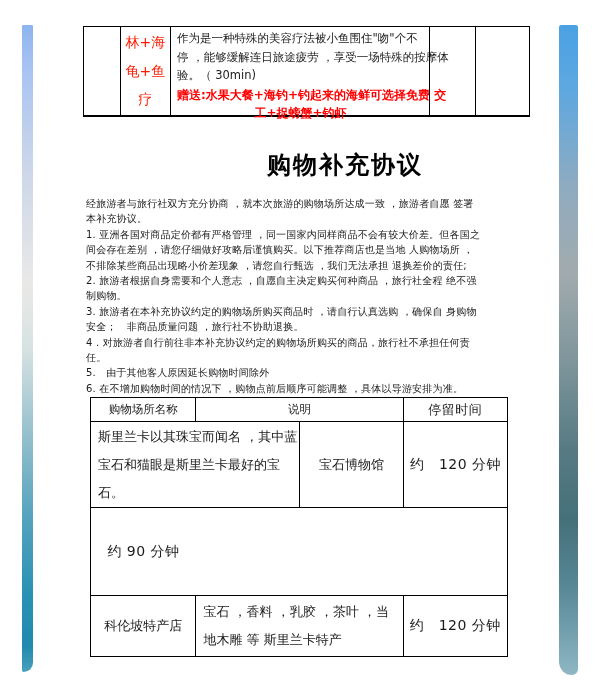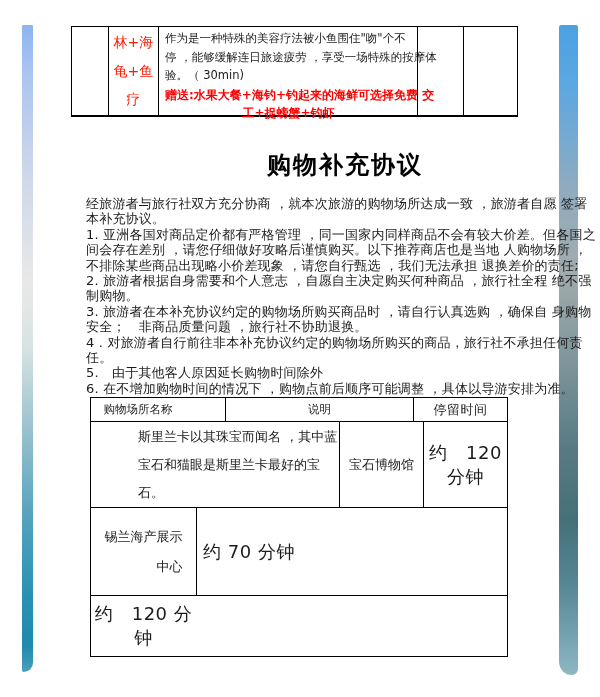--- a/index.html
+++ b/index.html
@@ -14,55 +14,55 @@
     border-radius:2px 2px 16px 3px;
     background:linear-gradient(180deg,#8db4ef 0%,#a9c4f1 7%,#ccd6e9 22%,#e9e9e7 40%,#d7e2e2 50%,#9cc3cf 62%,#55a3bd 76%,#2a91b4 88%,#1f8aae 96%,#4aa0bc 100%);
   }
   #right-bar{
     position:absolute;left:559px;top:25px;width:19px;height:650px;
     border-radius:3px 3px 8px 18px;
     background:linear-gradient(180deg,#4aa1e3 0%,#5ea8e0 10%,#8fabc0 25%,#a2abae 38%,#7d959b 52%,#587b83 65%,#45707a 76%,#568694 86%,#76a2b0 94%,#8fb7c4 100%);
   }
   
   #top-table{
-    position:absolute;left:71px;top:26px;width:447px;height:91px;
+    position:absolute;left:83px;top:26px;width:447px;height:91px;
     display:flex;border:1px solid #000;box-sizing:border-box;border-bottom-width:2px;
   }
   #top-table .cell{box-sizing:border-box;border-left:1px solid #000;height:100%;}
   #top-table .cell:first-child{border-left:none;}
   .c-blank1{width:36px;}
   .c-activity{width:51px;text-align:center;color:#ff1a00;font-size:14px;line-height:28.5px;padding-top:1px;font-weight:500;}
   .c-desc{width:259px;padding:2px 5px 0 6px;}
   .c-blank2{width:46px;}
   .c-blank3{width:55px;}
   .desc-black{font-size:11.5px;line-height:18.5px;color:#1b1b1b;}
   .desc-bonus{margin-top:1px;color:#ff0000;font-weight:bold;font-size:12px;line-height:18px;text-align:center;}
   
   #page-title{
     position:absolute;left:0;top:149px;width:600px;text-align:center;
     font-family:"DejaVu Serif","Liberation Serif",serif;
     font-size:24px;font-weight:bold;letter-spacing:2px;color:#000;padding-left:45px;
   }
   
   #agreement{
     position:absolute;left:86px;top:196px;width:440px;
-    font-size:13px;line-height:15.4px;letter-spacing:0.2px;color:#1b1b1b;
+    font-size:10px;line-height:15.4px;letter-spacing:0.2px;color:#1b1b1b;
   }
   
   #shop-table{
     position:absolute;left:90px;top:397px;width:418px;
     border:1px solid #000;box-sizing:border-box;font-size:13px;
   }
   .t-row{display:flex;border-top:1px solid #000;}
   .t-row:first-child{border-top:none;}
   .t-cell{box-sizing:border-box;border-left:1px solid #000;display:flex;align-items:center;}
   .t-cell:first-child{border-left:none;}
-  .col-name{width:105px;justify-content:center;text-align:right;line-height:30px;}
-  .col-desc{width:208px;padding:0 7px;line-height:28px;margin-left:40px;}
-  .col-time{width:105px;justify-content:center;text-align:center;font-size:18px;letter-spacing:0.5px;}
+  .col-name{width:105px;justify-content:center;text-align:left;line-height:30px;}
+  .col-desc{width:208px;padding:0 7px;line-height:28px;}
+  .col-time{width:105px;justify-content:center;text-align:center;font-size:14px;letter-spacing:0.5px;}
   .row-head{height:23px;font-size:11.5px;}
   .row-head .t-cell{justify-content:center;line-height:normal;}
   .row-1{height:85px;}
   .row-2{height:87px;}
   .row-3{height:60px;}
 </style>
 </head>
 <body>
 
 <div id="page">
@@ -92,22 +92,23 @@
       <div class="t-cell col-time" style="font-size:13px;">停留时间</div>
     </div>
 
     <div class="t-row row-1">
       <div class="t-cell col-desc lines">斯里兰卡以其珠宝而闻名 ，其中蓝<br>宝石和猫眼是斯里兰卡最好的宝<br>石。</div>
       <div class="t-cell col-name lines">宝石博物馆</div>
       <div class="t-cell col-time">约　120 分钟</div>
     </div>
 
     <div class="t-row row-2">
-      <div class="t-cell col-name lines">锡兰海产展示<br>中心</div>
-      <div class="t-cell col-time">约 70 分钟</div>
+      <div class="t-cell col-time">约 90 分钟</div>
     </div>
 
     <div class="t-row row-3">
+      <div class="t-cell col-name lines">科伦坡特产店</div>
+      <div class="t-cell col-desc lines">宝石 ，香料 ，乳胶 ，茶叶 ，当<br>地木雕 等 斯里兰卡特产</div>
       <div class="t-cell col-time">约　120 分钟</div>
     </div>
   </div>
 
 </div>
 
 </body></html>

